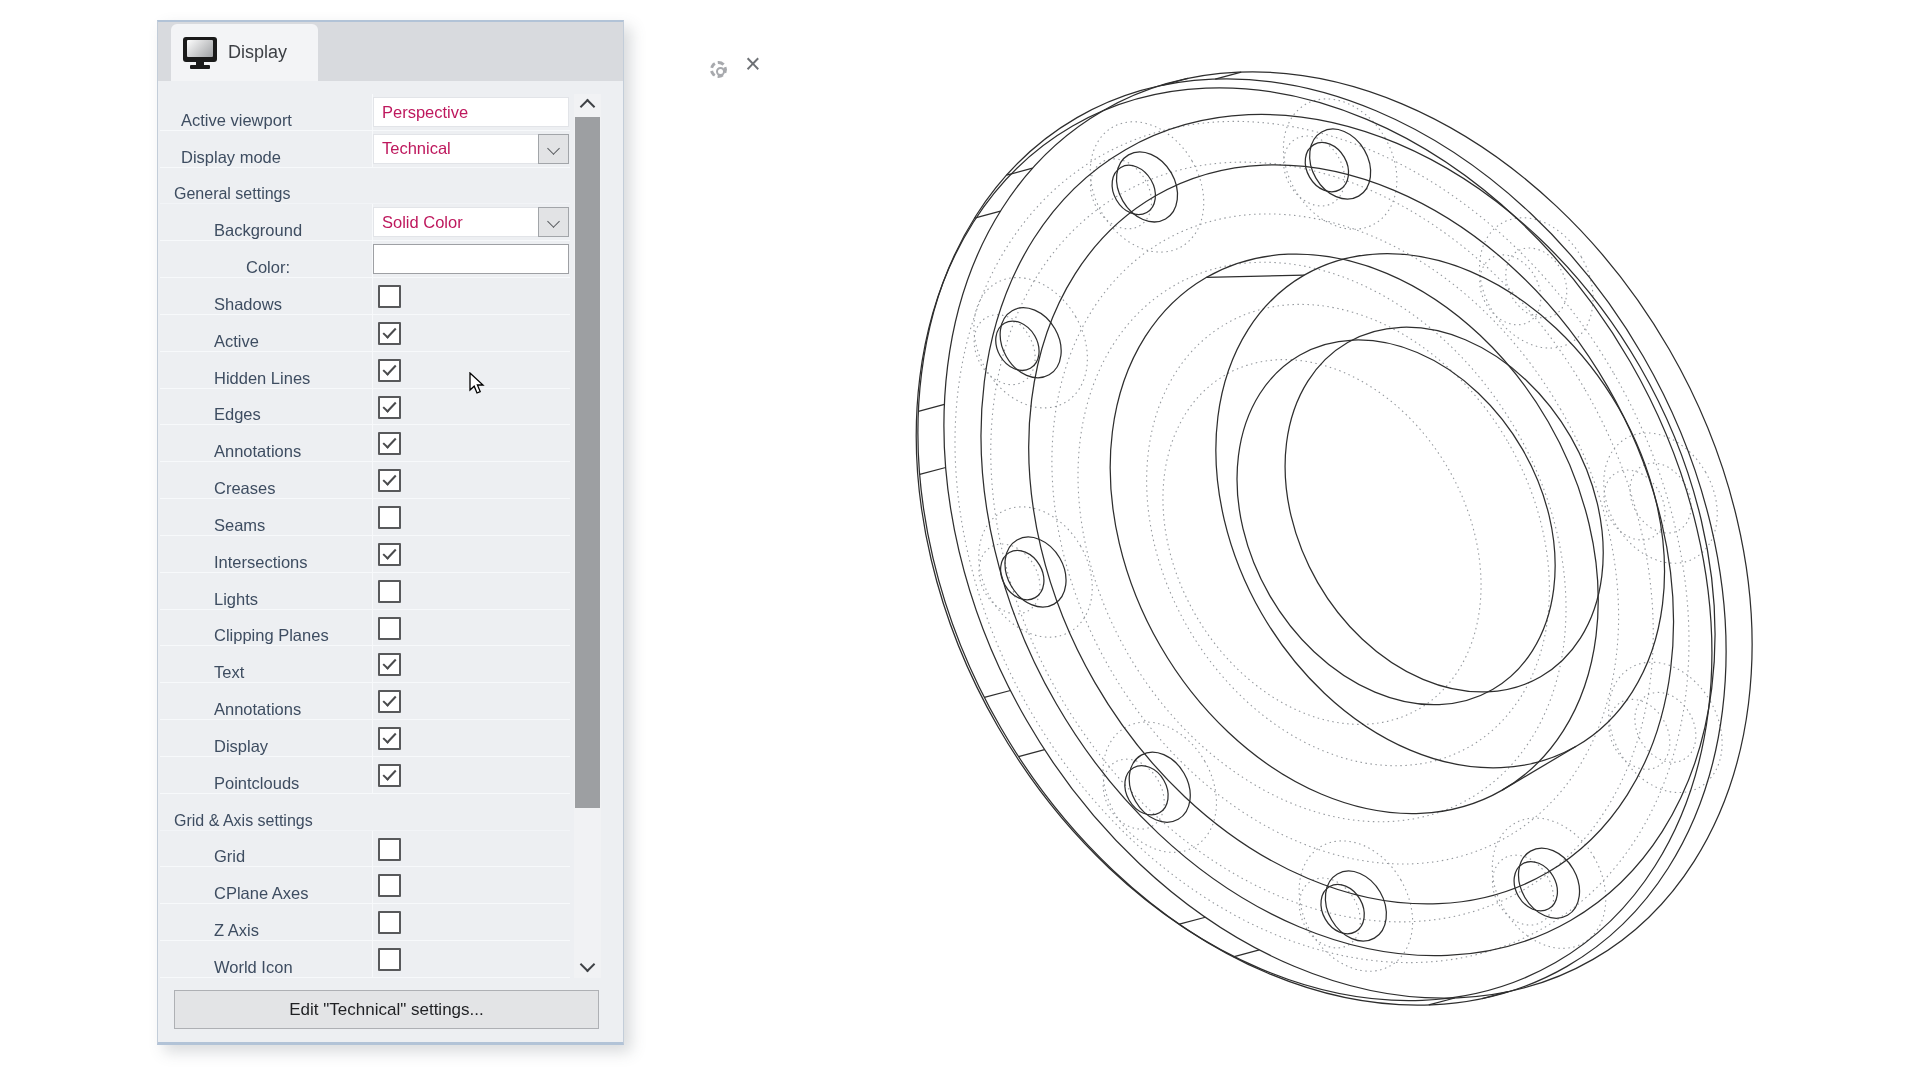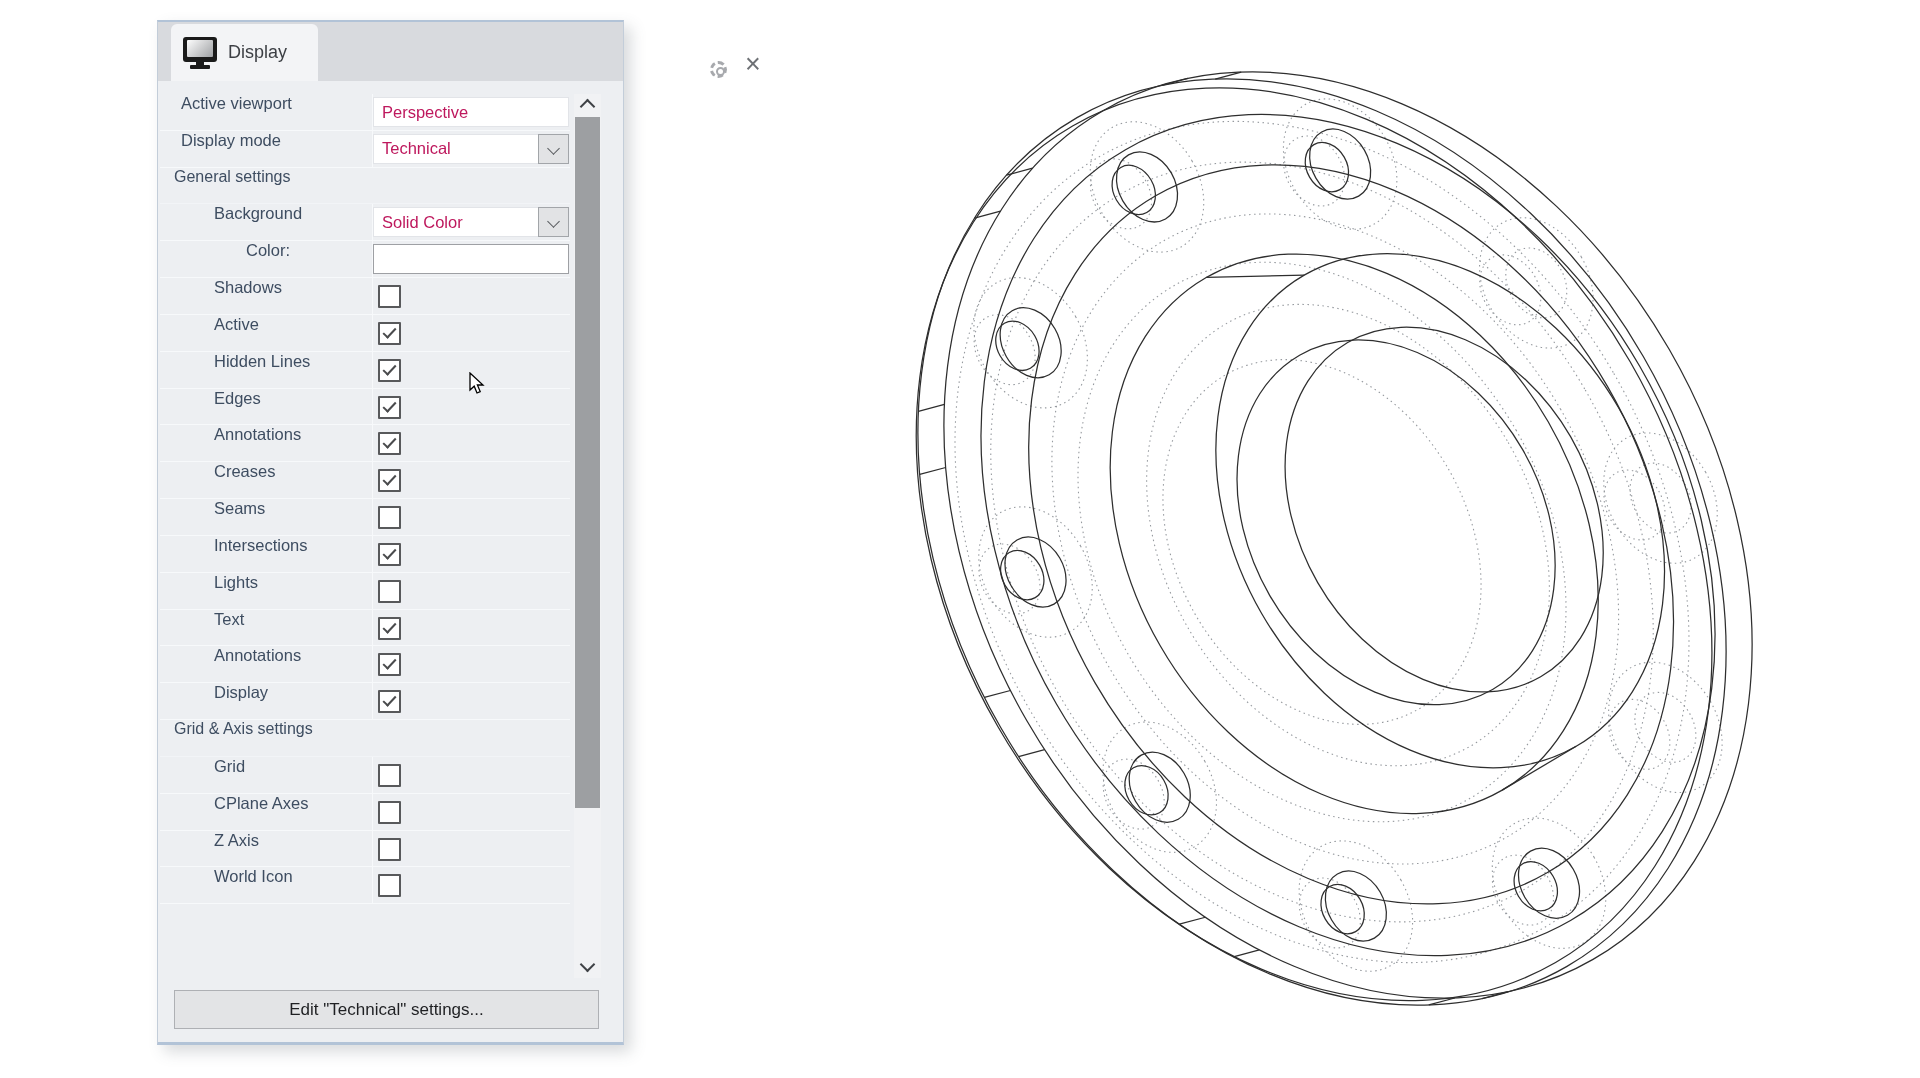--- a/index.html
+++ b/index.html
@@ -32,21 +32,21 @@
 
   .gear-icon { position:absolute; left:552px; top:39px; width:17px; height:17px;
                border:3px dashed #a7a9ad; border-radius:50%; background:transparent; }
   .gear-icon::after { content:''; position:absolute; left:3px; top:3px; width:5px; height:5px;
                       border:2px solid #a7a9ad; border-radius:50%; }
   .close-icon { position:absolute; left:581px; top:28px; width:28px; height:28px;
                 color:#6e7175; font-size:27px; line-height:28px; text-align:center; }
 
   
   .rows { position:absolute; left:2px; top:72px; width:410px; }
-  .row { position:relative; height:36.83px; display:flex; align-items:flex-start;
+  .row { position:relative; height:36.83px; display:flex; align-items:flex-end;
          border-bottom:1px solid #f7f9fb; }
   .row .vline { position:absolute; left:212px; top:0; bottom:0; width:1px; background:#f7f9fb; }
   .lbl { font-size:16.5px; color:#3e4d61; white-space:nowrap; }
   .ind0 { padding-left:21px; } .ind1 { padding-left:54px; } .ind2 { padding-left:86px; }
   .row.section { border-bottom:1px solid #f2f4f7; }
   .row.section .lbl { font-size:16px; padding-left:14px; }
 
   .fieldarea { position:absolute; left:213px; top:3px; width:196px; height:30px; }
   .field { position:absolute; inset:0; background:#ffffff; border:1px solid #e2e4e8;
            font-size:16.5px; color:#be185d; display:flex; align-items:center; padding-left:8px; }
@@ -249,31 +249,41 @@
     <span class="lbl ind1">Intersections</span>
     <span class="checkbox checked"></span>
   </div>
       <div class="row">
     <span class="vline"></span>
     <span class="lbl ind1">Lights</span>
     <span class="checkbox"></span>
   </div>
       <div class="row">
     <span class="vline"></span>
+    <span class="lbl ind1">Clipping Planes</span>
+    <span class="checkbox"></span>
+  </div>
+      <div class="row">
+    <span class="vline"></span>
     <span class="lbl ind1">Text</span>
     <span class="checkbox checked"></span>
   </div>
       <div class="row">
     <span class="vline"></span>
     <span class="lbl ind1">Annotations</span>
     <span class="checkbox checked"></span>
   </div>
       <div class="row">
     <span class="vline"></span>
     <span class="lbl ind1">Display</span>
+    <span class="checkbox checked"></span>
+  </div>
+      <div class="row">
+    <span class="vline"></span>
+    <span class="lbl ind1">Pointclouds</span>
     <span class="checkbox checked"></span>
   </div>
       <div class="row section">
     <span class="lbl ind0">Grid &amp; Axis settings</span>
   </div>
       <div class="row">
     <span class="vline"></span>
     <span class="lbl ind1">Grid</span>
     <span class="checkbox"></span>
   </div>

